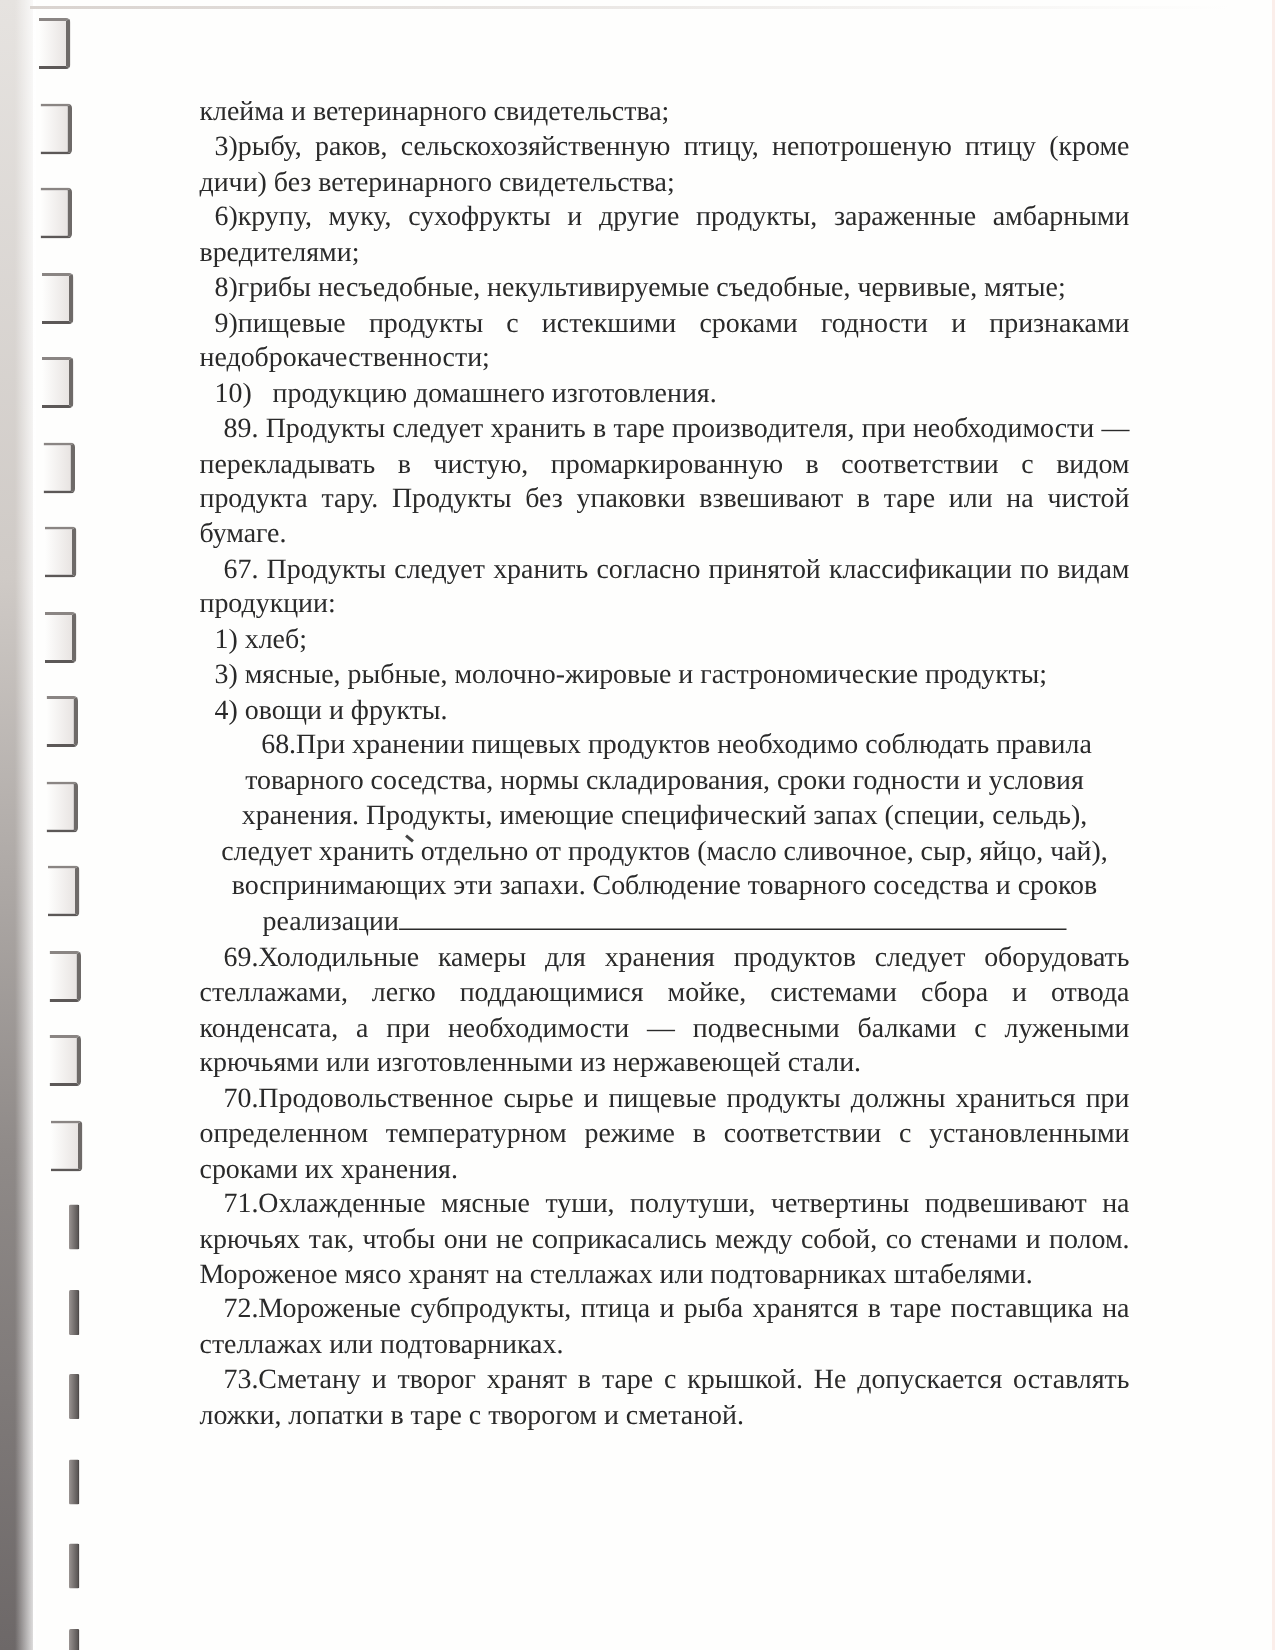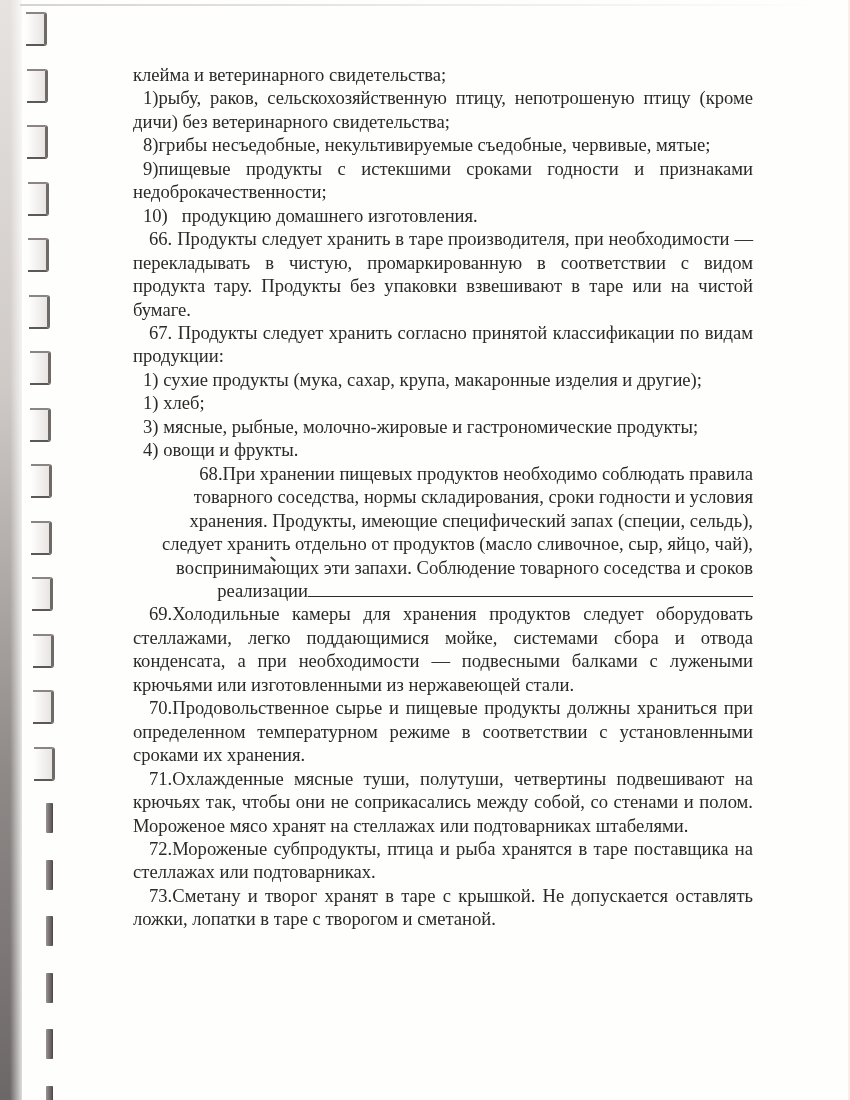--- a/index.html
+++ b/index.html
@@ -136,31 +136,31 @@
       <div class="ring lower" style="top: 803px; left: 20px;"></div>
       <div class="ring lower" style="top: 859.5px; left: 20px;"></div>
       <div class="ring lower" style="top: 916px; left: 20px;"></div>
       <div class="ring lower" style="top: 972.5px; left: 20px;"></div>
       <div class="ring lower" style="top: 1029px; left: 20px;"></div>
       <div class="ring lower" style="top: 1085.5px; left: 20px;"></div>
     </div>
 
   <div class="text">
     <p>клейма и ветеринарного свидетельства;</p>
-    <p class="ind">1)рыбу, раков, сельскохозяйственную птицу, непотрошеную птицу (кроме дичи) без ветеринарного свидетельства;</p>
+    <p class="ind">3)рыбу, раков, сельскохозяйственную птицу, непотрошеную птицу (кроме дичи) без ветеринарного свидетельства;</p>
+    <p class="ind">6)крупу, муку, сухофрукты и другие продукты, зараженные амбарными вредителями;</p>
     <p class="ind">8)грибы несъедобные, некультивируемые съедобные, червивые, мятые;</p>
     <p class="ind">9)пищевые продукты с истекшими сроками годности и признаками недоброкачественности;</p>
     <p class="ind" style="white-space:pre">10)   продукцию домашнего изготовления.</p>
-    <p class="ind2">66. Продукты следует хранить в таре производителя, при необходимости — перекладывать в чистую, промаркированную в соответствии с видом продукта тару. Продукты без упаковки взвешивают в таре или на чистой бумаге.</p>
+    <p class="ind2">89. Продукты следует хранить в таре производителя, при необходимости — перекладывать в чистую, промаркированную в соответствии с видом продукта тару. Продукты без упаковки взвешивают в таре или на чистой бумаге.</p>
     <p class="ind2">67. Продукты следует хранить согласно принятой классификации по видам продукции:</p>
-    <p class="ind">1) сухие продукты (мука, сахар, крупа, макаронные изделия и другие);</p>
     <p class="ind">1) хлеб;</p>
     <p class="ind">3) мясные, рыбные, молочно-жировые и гастрономические продукты;</p>
     <p class="ind">4) овощи и фрукты.</p>
-    <p class="ind2" style="text-align:right">
+    <p class="ind2" style="text-align:center">
       <span>68.При хранении пищевых продуктов необходимо соблюдать правила товарного соседства, нормы складирования, сроки годности и условия хранения. Продукты, имеющие специфический запах (специи, сельдь), следует хранить отдельно от продуктов (масло сливочное, сыр, яйцо, чай), воспринимающих эти запахи. Соблюдение товарного соседства и сроков реализации</span><span class="blank-line"></span>
     </p>
     <p class="ind2">69.Холодильные камеры для хранения продуктов следует оборудовать стеллажами, легко поддающимися мойке, системами сбора и отвода конденсата, а при необходимости — подвесными балками с лужеными крючьями или изготовленными из нержавеющей стали.</p>
     <p class="ind2">70.Продовольственное сырье и пищевые продукты должны храниться при определенном температурном режиме в соответствии с установленными сроками их хранения.</p>
     <p class="ind2">71.Охлажденные мясные туши, полутуши, четвертины подвешивают на крючьях так, чтобы они не соприкасались между собой, со стенами и полом. Мороженое мясо хранят на стеллажах или подтоварниках штабелями.</p>
     <p class="ind2">72.Мороженые субпродукты, птица и рыба хранятся в таре поставщика на стеллажах или подтоварниках.</p>
     <p class="ind2">73.Сметану и творог хранят в таре с крышкой. Не допускается оставлять ложки, лопатки в таре с творогом и сметаной.</p>
   </div>
 
   <div class="stray-mark"></div>

